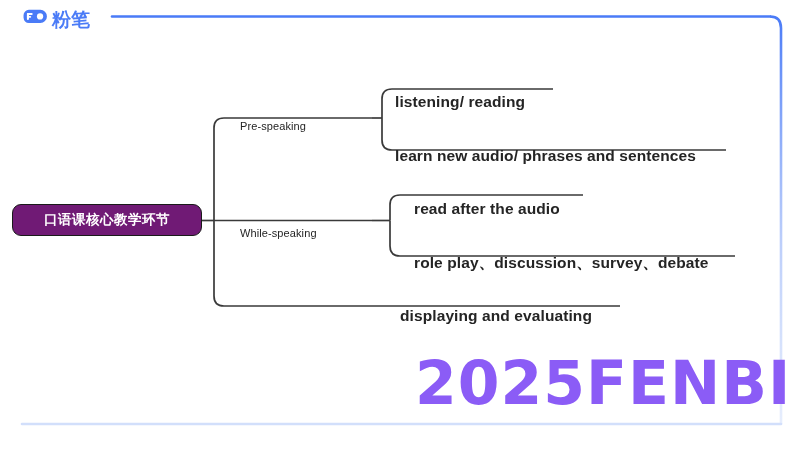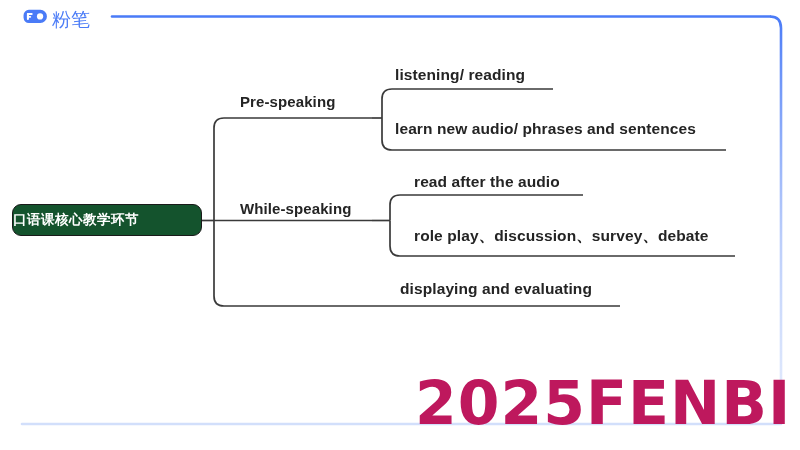--- a/index.html
+++ b/index.html
@@ -34,87 +34,87 @@
     gap: 4px;
     z-index: 5;
   }
   #logo .fb-mark {
     width: 26px;
     height: 22px;
   }
   #logo .fb-text {
     font-family: "DejaVu Sans", "Liberation Sans", sans-serif;
     font-size: 19px;
-    font-weight: normal;
+    font-weight: bold;
     color: #4a7bf7;
     letter-spacing: 0px;
     line-height: 1;
   }
 
   
   #watermark {
     position: absolute;
     left: 415px;
     top: 348px;
     font-family: "DejaVu Sans", "Liberation Sans", sans-serif;
     font-size: 60px;
     font-weight: bold;
-    color: #be185d;
+    color: #8b5cf6;
     letter-spacing: 1px;
     white-space: nowrap;
     user-select: none;
     z-index: 1;
-    margin-top: 20px;
   }
 
   
   #lines-svg {
     position: absolute;
     left: 0; top: 0;
     width: 800px; height: 450px;
     z-index: 2;
   }
 
   
   #root-node {
     position: absolute;
     left: 12px;
     top: 204px;
     width: 190px;
     height: 32px;
     box-sizing: border-box;
-    background: #14532d;
+    background: #701a75;
     border: 1.6px solid #1a1a1a;
     border-radius: 9px;
     display: flex;
     align-items: center;
-    justify-content: flex-start;
+    justify-content: center;
     z-index: 4;
   }
   #root-node .root-label {
     font-family: "DejaVu Sans", "Liberation Sans", sans-serif;
     font-size: 13.5px;
     font-weight: bold;
     color: #ffffff;
     letter-spacing: 0.5px;
     white-space: nowrap;
   }
 
   
   .node-text {
     position: absolute;
     color: #242424;
     white-space: nowrap;
     z-index: 3;
     line-height: 1;
+    margin-top: 27px;
   }
   .lvl1 {
     font-family: "Liberation Sans", "DejaVu Sans", sans-serif;
-    font-size: 15px;
-    font-weight: bold;
+    font-size: 11px;
+    font-weight: normal;
     letter-spacing: 0.1px;
   }
   .lvl2 {
     font-family: "Liberation Sans", "DejaVu Sans", sans-serif;
     font-size: 15.5px;
     font-weight: bold;
     letter-spacing: 0.1px;
   }
 
   

